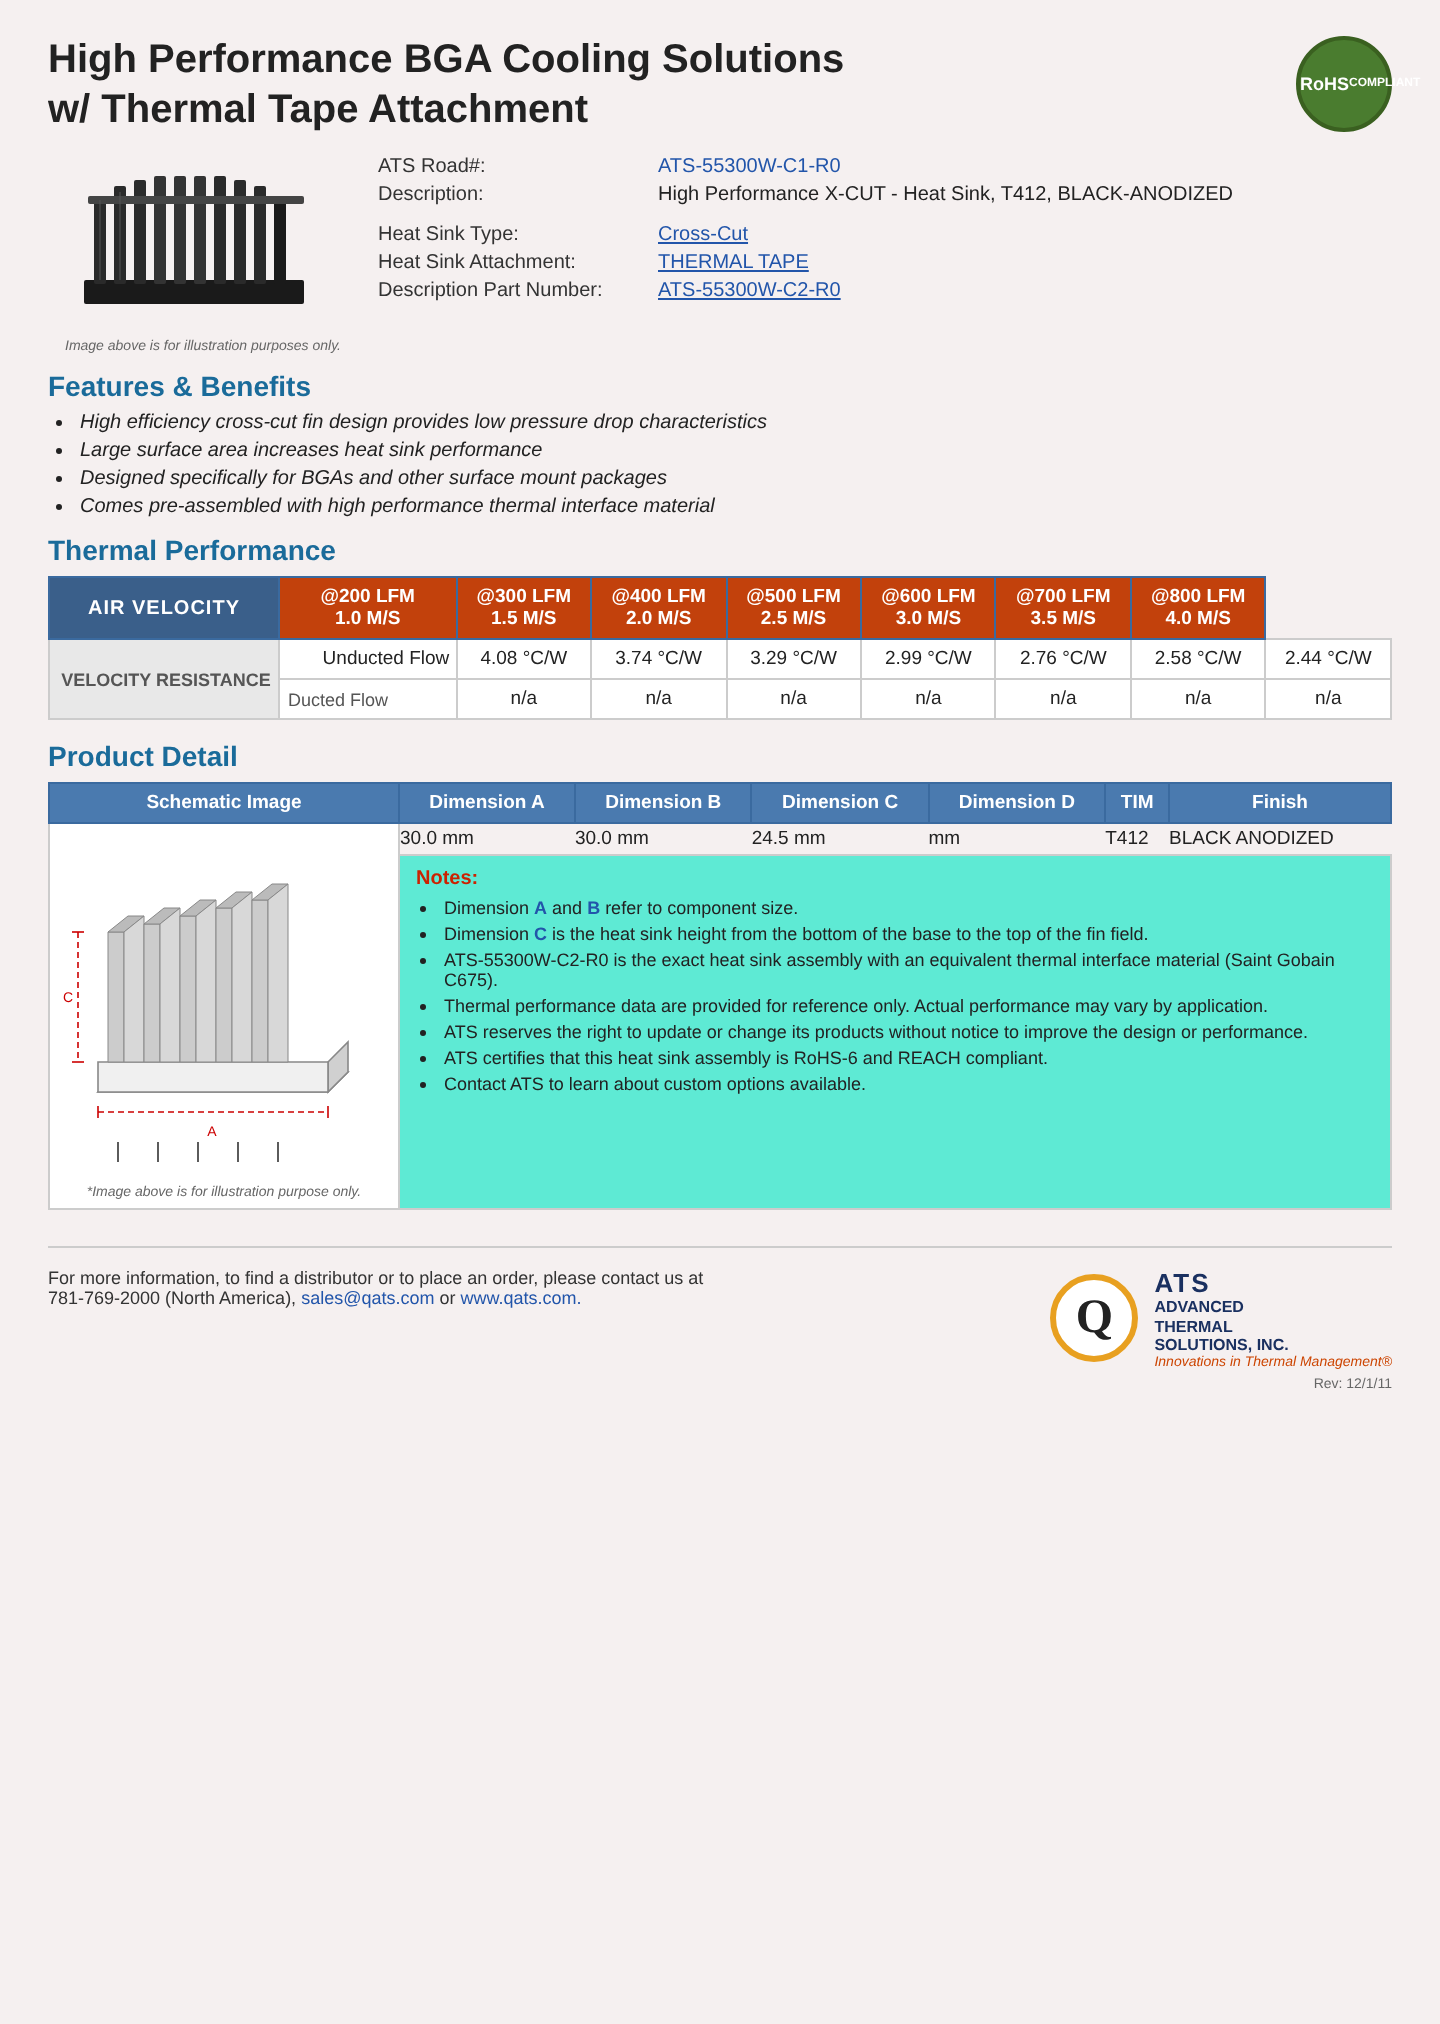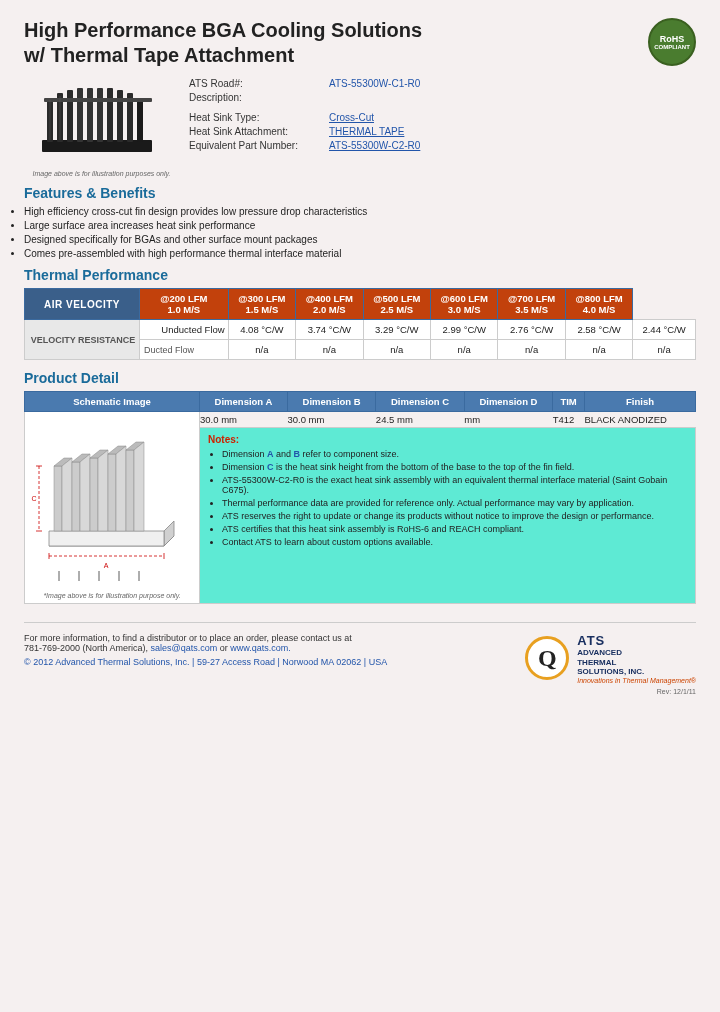--- a/index.html
+++ b/index.html
@@ -29,23 +29,22 @@
       font-weight: bold;
       color: #222;
       line-height: 1.25;
     }
     .rohs-badge {
       width: 48px;
       height: 48px;
       border-radius: 50%;
       background: #4a7c2f;
       display: flex;
-      flex-direction: column;
+      flex-direction: row;
       align-items: center;
-      justify-content: center;
       color: white;
       font-size: 7px;
       font-weight: bold;
       text-align: center;
       border: 2px solid #3a6020;
       flex-shrink: 0;
     }
     .rohs-badge .rohs-top { font-size: 9px; font-weight: bold; }
     .rohs-badge .rohs-bottom { font-size: 6px; }
 
@@ -95,22 +94,23 @@
     .detail-spacer { height: 6px; }
 
     .section-title {
       font-size: 14px;
       font-weight: bold;
       color: #1a6b9a;
       margin: 8px 0 5px 0;
       border-bottom: none;
     }
     .features-list {
-      margin-left: 0;
+      margin-left: 16px;
       margin-bottom: 6px;
+      font-style: italic;
     }
     .features-list li {
       font-size: 10px;
       margin-bottom: 3px;
       color: #222;
     }
 
     
     .thermal-table {
       width: 100%;
@@ -321,32 +321,33 @@
       <div class="image-note">Image above is for illustration purposes only.</div>
     </div>
 
     <div class="product-details-box">
       <div class="detail-row">
         <span class="detail-label">ATS Road#:</span>
         <span class="detail-value blue">ATS-55300W-C1-R0</span>
       </div>
       <div class="detail-row">
         <span class="detail-label">Description:</span>
+        <span class="detail-value">High Performance X-CUT - Heat Sink, T412, BLACK-ANODIZED</span>
       </div>
       <div class="detail-spacer"></div>
       <div class="detail-row">
         <span class="detail-label">Heat Sink Type:</span>
         <span class="detail-value link">Cross-Cut</span>
       </div>
       <div class="detail-row">
         <span class="detail-label">Heat Sink Attachment:</span>
         <span class="detail-value link">THERMAL TAPE</span>
       </div>
       <div class="detail-row">
-        <span class="detail-label">Equivalent Part Number:</span>
+        <span class="detail-label">Description Part Number:</span>
         <span class="detail-value link">ATS-55300W-C2-R0</span>
       </div>
     </div>
   </div>
 
   <div>
     <div class="section-title">Features &amp; Benefits</div>
     <ul class="features-list">
       <li>High efficiency cross-cut fin design provides low pressure drop characteristics</li>
       <li>Large surface area increases heat sink performance</li>
@@ -484,21 +485,20 @@
 
   <div class="footer-section">
     <div class="footer-left">
       <div class="footer-contact">
         <span>For more information, to find a distributor or to place an order, please contact us at</span><br>
         <span>781-769-2000 (North America),</span>
         <span class="link-blue">sales@qats.com</span>
         <span> or </span>
         <span class="link-blue">www.qats.com.</span>
       </div>
-      <div class="footer-copyright link-blue">© 2012 Advanced Thermal Solutions, Inc. | 59-27 Access Road | Norwood MA  02062 | USA</div>
     </div>
     <div class="footer-right">
       <div class="ats-logo-q">Q</div>
       <div class="ats-logo-text">
         <span class="ats-name">ATS</span>
         <span class="ats-full">ADVANCED</span>
         <span class="ats-full">THERMAL</span>
         <span class="ats-full">SOLUTIONS, INC.</span>
         <span class="ats-tagline">Innovations in Thermal Management®</span>
       </div>

